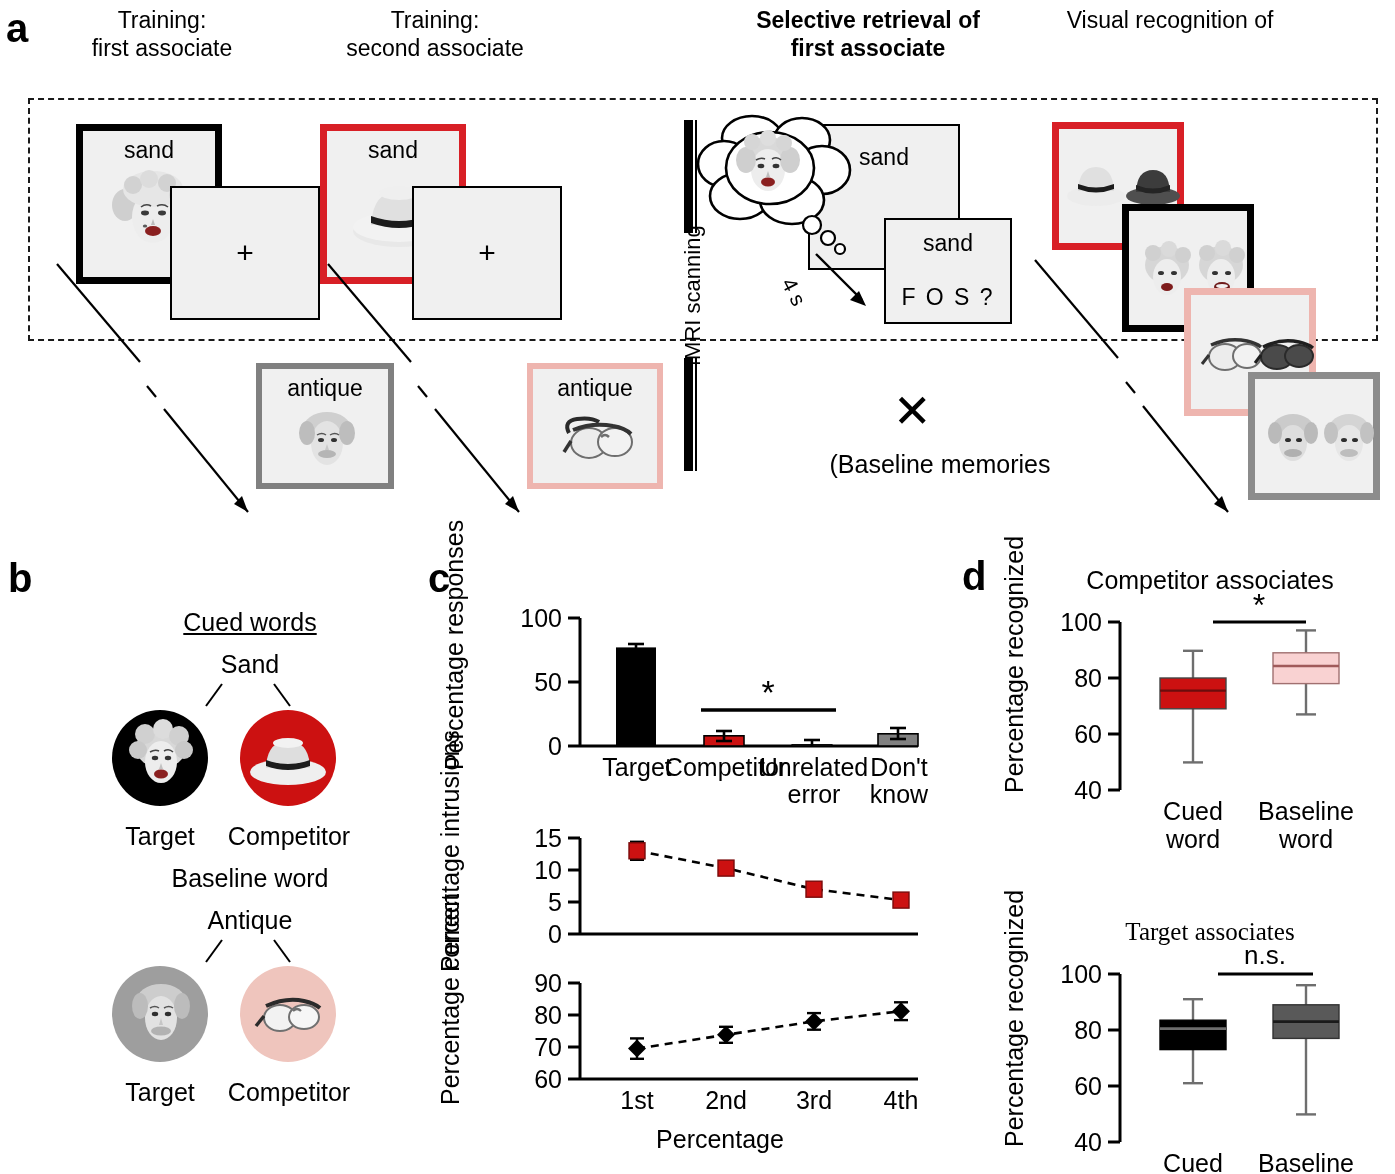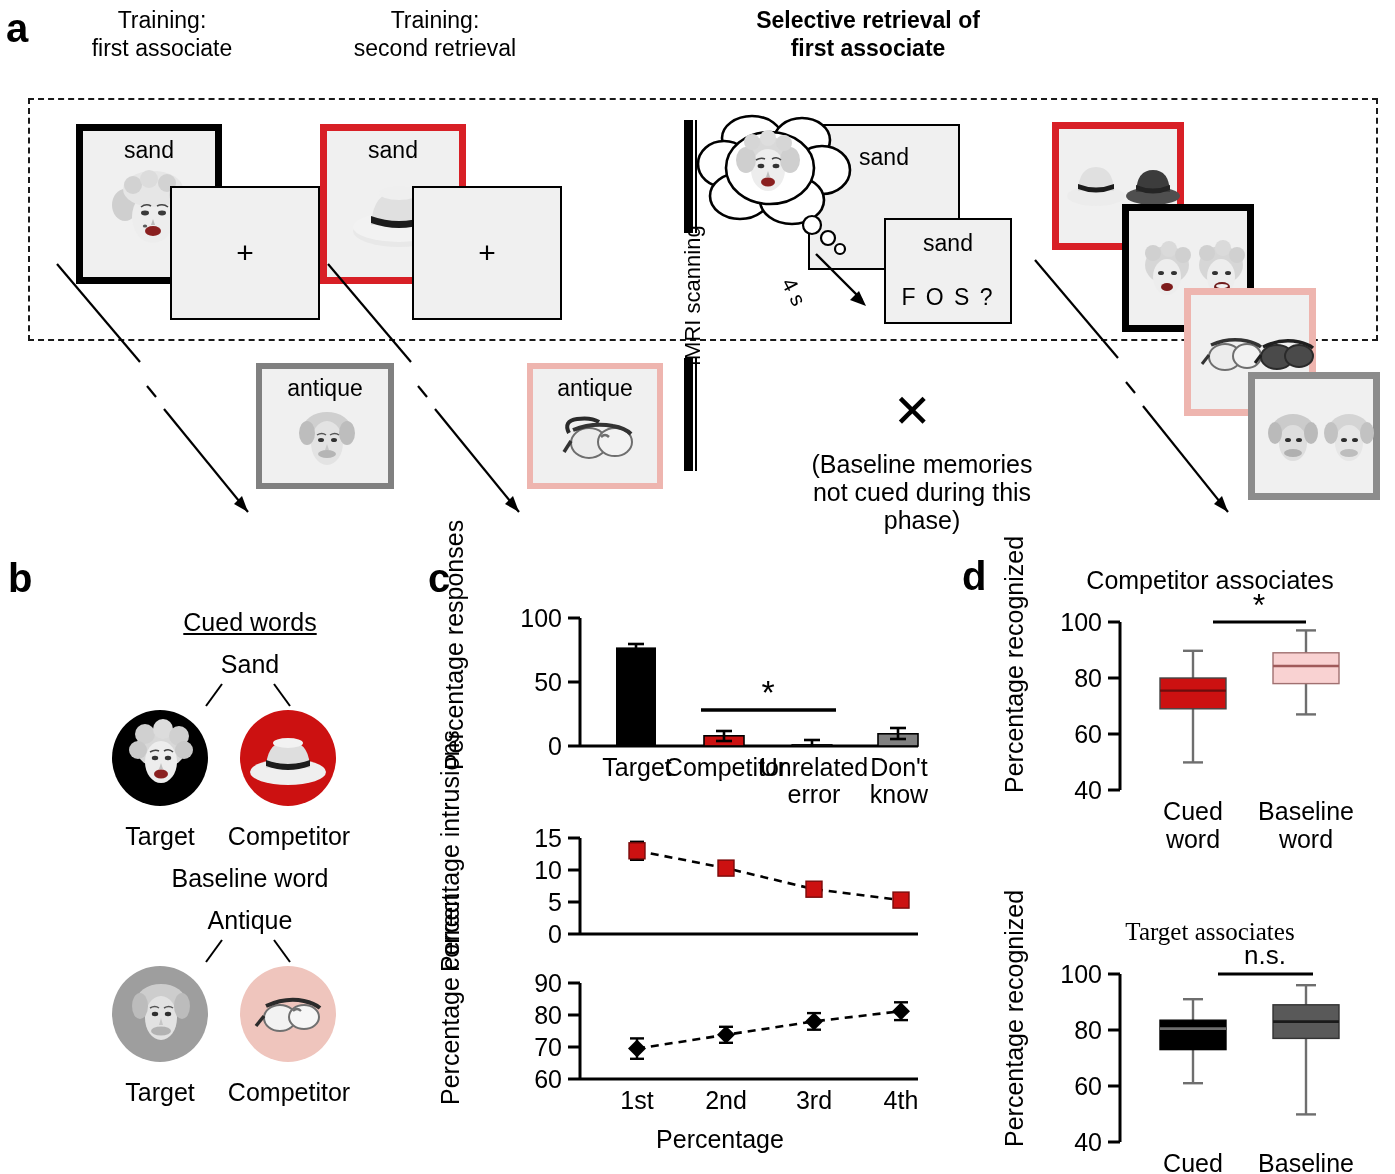--- a/index.html
+++ b/index.html
@@ -23,27 +23,28 @@
 <body>
 
 <div class="abs panel-letter" style="left:6px;top:8px;">a</div>
 
 <div class="abs hdr" style="left:62px;top:6px;width:200px;">
   <div>Training:</div>
   <div>first associate</div>
 </div>
 <div class="abs hdr" style="left:320px;top:6px;width:230px;">
   <div>Training:</div>
-  <div>second retrieval</div>
+  <div>second associate</div>
 </div>
 <div class="abs hdr" style="left:728px;top:6px;width:280px;font-weight:bold;">
   <div>Selective retrieval of</div>
   <div>first associate</div>
 </div>
 <div class="abs hdr" style="left:1030px;top:6px;width:280px;">
+  <div>Visual recognition of</div>
 </div>
 
 <div class="dashbox" style="left:28px;top:98px;width:1350px;height:243px;"></div>
 
 <svg style="left:682px;top:120px;" width="30" height="370">
   <rect x="2" y="0" width="9" height="113" fill="#000"></rect>
   <rect x="13" y="0" width="2" height="113" fill="#000"></rect>
   <rect x="2" y="238" width="9" height="113" fill="#000"></rect>
   <rect x="13" y="238" width="2" height="113" fill="#000"></rect>
 </svg>
@@ -171,23 +172,22 @@
   <div class="cardlabel" style="top:64px;letter-spacing:2px;">F O S ?</div>
 </div>
 
 <svg style="left:812px;top:252px;" width="70" height="62">
   <line x1="4" y1="2" x2="50" y2="48" stroke="#000" stroke-width="2.4"></line>
   <polygon points="54,54 38,48 47,39" fill="#000"></polygon>
 </svg>
 <div class="abs" style="left:798px;top:274px;font-size:21px;transform:rotate(63deg);transform-origin:left top;">4 s</div>
 
 <div class="abs" style="left:893px;top:388px;font-size:46px;line-height:46px;">✕</div>
-<div class="ctr" style="left:772px;top:450px;width:300px;">
+<div class="ctr" style="left:790px;top:450px;width:300px;">
   <div>(Baseline memories</div>
-  <div>not cued during this phase)</div>
 </div>
 
 <div class="card" style="left:1052px;top:122px;width:132px;height:128px;border:7px solid #d81f26;">
   <svg style="left:6px;top:20px;" width="118" height="72">
     <ellipse cx="31" cy="47" rx="29" ry="10" fill="#ececec"></ellipse>
     <path d="M13 42 q1 -24 18 -24 q17 0 18 24 z" fill="#e0e0e0"></path>
     <path d="M13 40 q18 7 36 0 l0 -5 q-18 7 -36 0 z" fill="#1c1c1c"></path>
     <ellipse cx="88" cy="47" rx="27" ry="9" fill="#4f4f4f"></ellipse>
     <path d="M71 43 q1 -22 17 -22 q16 0 17 22 z" fill="#3c3c3c"></path>
     <path d="M71 41 q17 7 34 0 l0 -5 q-17 7 -34 0 z" fill="#242424"></path>

